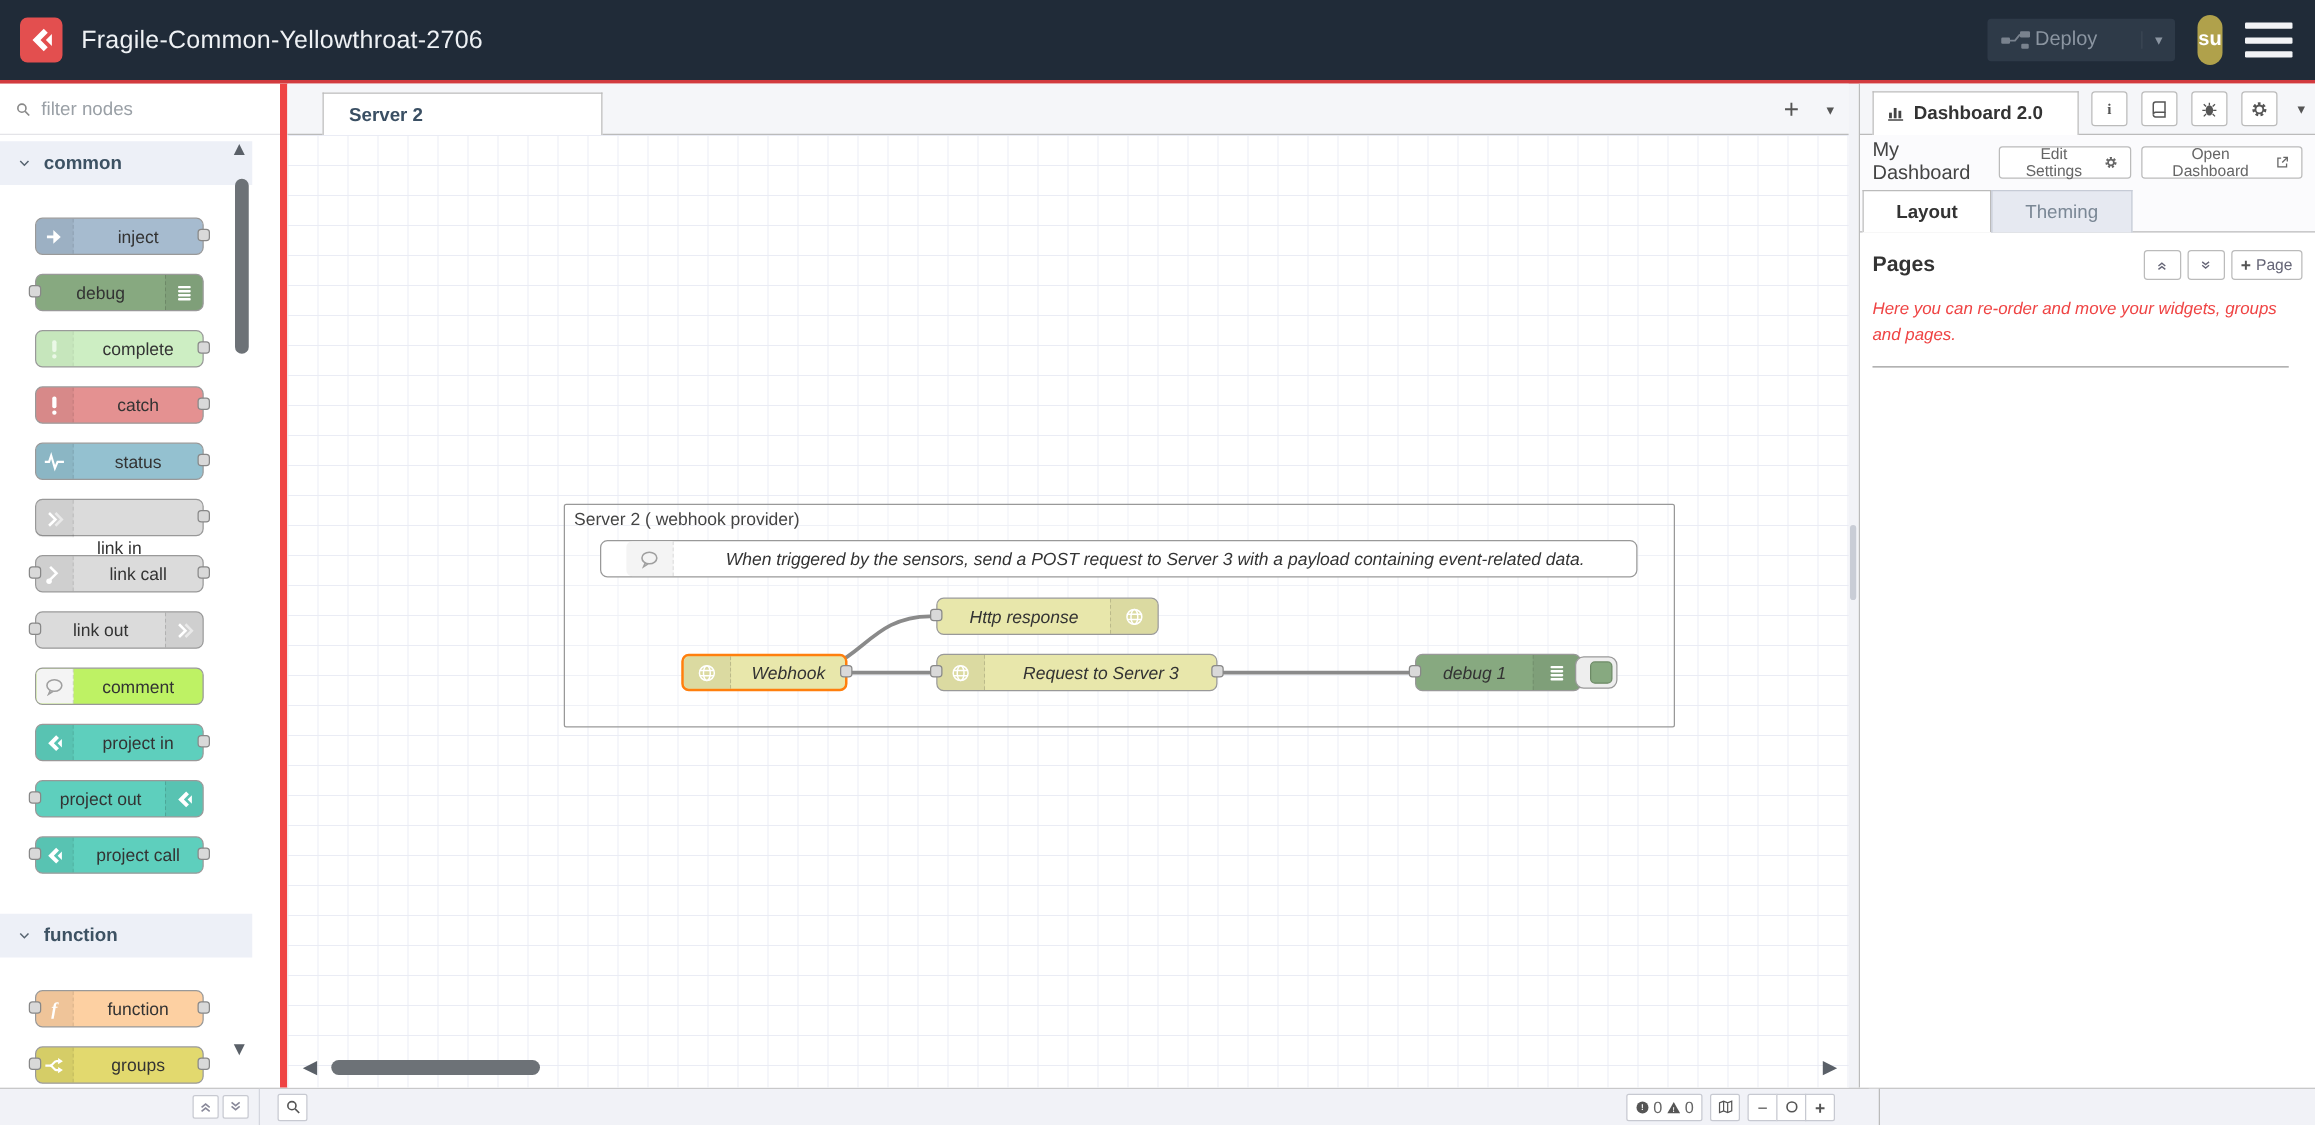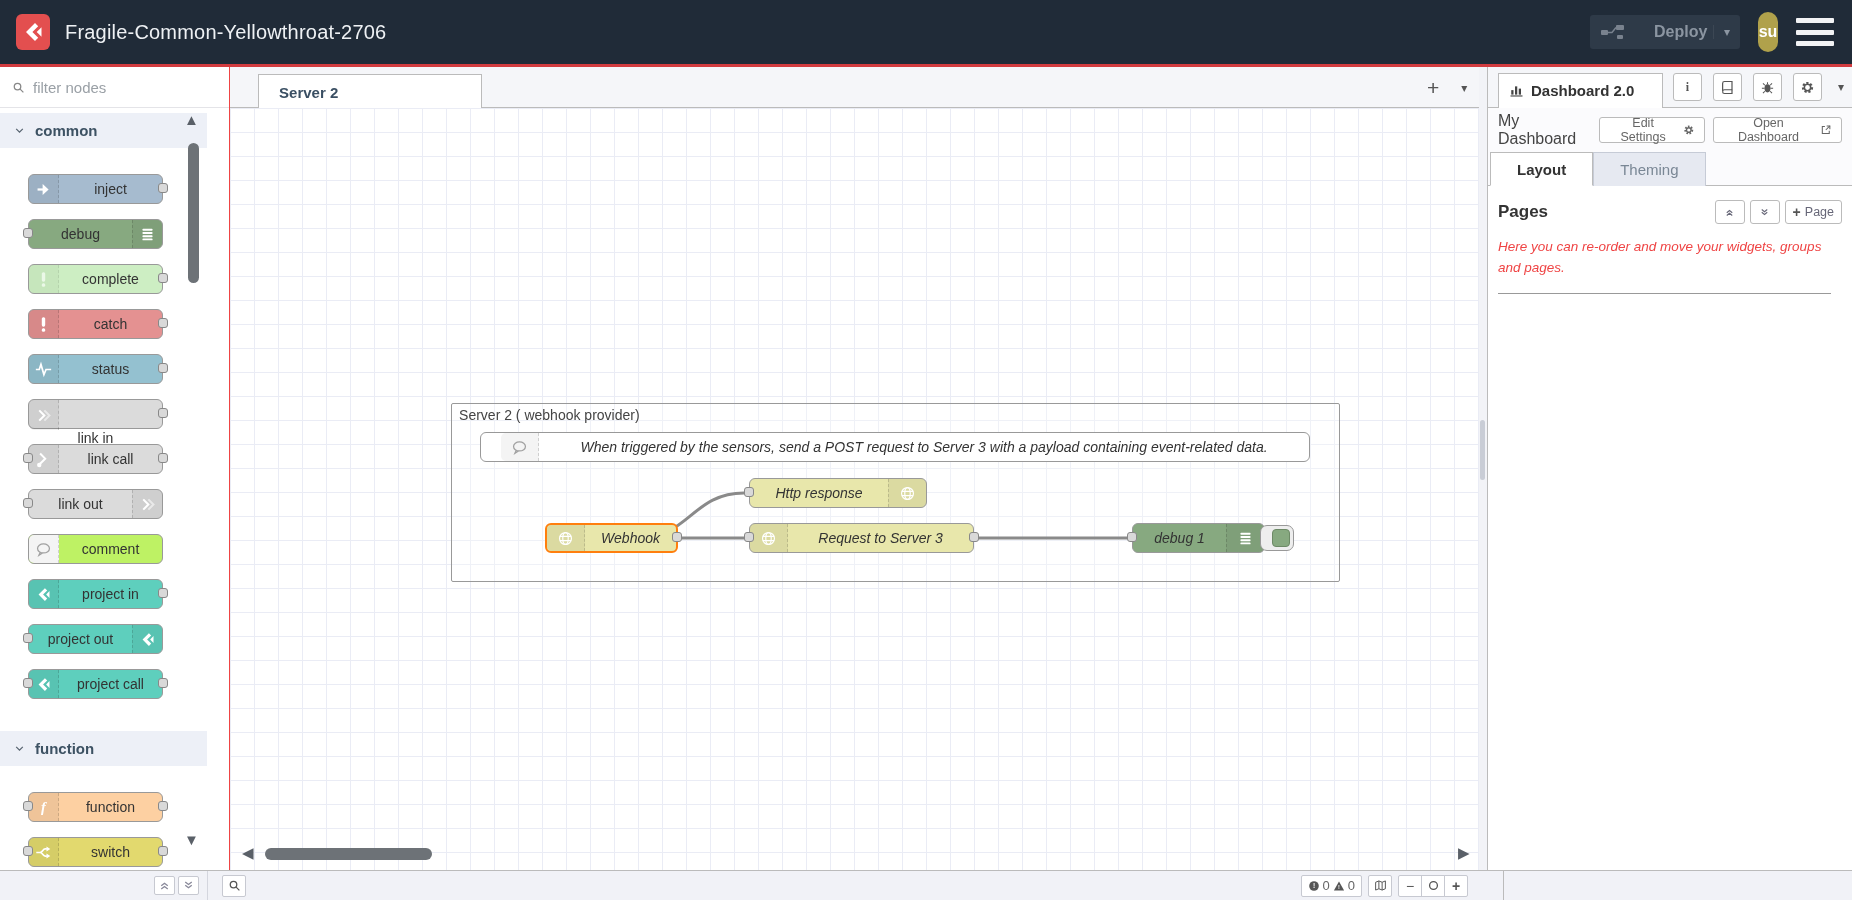--- a/index.html
+++ b/index.html
@@ -8,32 +8,32 @@
   .app { width:1852px; height:900px; display:flex; flex-direction:column; }
 
   
   .header { height:64px; background:#202b38; display:flex; align-items:center; padding:0 14px 0 16px; }
   .logo { width:34px; height:36px; background:#e34f4f; border-radius:6px; display:flex; align-items:center; justify-content:center; color:#fff; }
   .logo svg { width:24px; height:24px; }
   .app-title { color:#eef1f4; font-size:20px; margin-left:15px; letter-spacing:.2px; }
   .header-right { margin-left:auto; display:flex; align-items:center; gap:18px; }
   .deploy-btn { height:34px; width:150px; background:#2e3a48; border-radius:3px; display:flex; align-items:center; padding:0 10px; color:#8b95a1; cursor:default; }
   .deploy-btn .dicon svg { width:26px; height:16px; display:block; }
-  .deploy-btn .dlabel { font-size:16px; margin-left:28px;font-weight:bold; }
+  .deploy-btn .dlabel { font-size:16px; margin-left:2px; }
   .deploy-caret { margin-left:auto; color:#8b95a1; font-size:12px; padding-left:10px; border-left:1px solid rgba(255,255,255,0.07); }
   .avatar { width:20px; height:40px; border-radius:12px; background:#b0a14b; color:#fff; font-size:16px; font-weight:bold; display:flex; align-items:center; justify-content:center; }
   .hamburger { width:38px; height:28px; display:flex; flex-direction:column; justify-content:space-between; margin-right:4px; }
   .hamburger i { display:block; height:5px; background:#f2f3f5; border-radius:1px; }
   .red-line { height:3px; background:#d23b3f; }
 
   
   .main { flex:1; display:flex; min-height:0; }
 
   
-  .palette { width:237px; border-right:1px solid #ef4444; position:relative; background:#fff; }
+  .palette { width:237px; border-right:6px solid #ef4444; position:relative; background:#fff; }
   .filter-row { height:41px; display:flex; align-items:center; padding:0 12px; border-bottom:1px solid #e4e4e8; color:#8a8a8a; }
   .filter-row .icon svg { width:13px; height:13px; display:block; color:#888; }
   .filter-row input { border:none; outline:none; font-size:15px; margin-left:8px; width:130px; color:#555; font-family:inherit; background:transparent; }
   .filter-row input::placeholder { color:#9aa0a6; }
   .palette-scroll { position:absolute; top:41px; left:0; right:22px; bottom:0; overflow:hidden; }
   .cat-header { height:35px; margin-top:5px; background:#edf0f7; display:flex; align-items:center; padding:0 14px; gap:10px; color:#3d5263; font-size:15px; font-weight:bold; }
   .cat-header svg { width:11px; height:11px; color:#56636f; }
   .cat-nodes { padding:26px 0 27px 28px; display:flex; flex-direction:column; gap:15px; }
   .pnode, .fnode { height:30px; border:1px solid #999; border-radius:6px; display:flex; align-items:stretch; position:relative; font-size:14px; color:#333; background:#ddd; }
   .pnode { width:135px; }
@@ -347,21 +347,21 @@
             <div class="pnode" style="background: rgb(226, 217, 110);">
               <span class="nicon left">
                 <svg viewBox="0 0 20 20">
                   <g fill="none" stroke="currentColor" stroke-width="2">
                     <path d="M1.5 10h4.5c3 0 3-4.2 6-4.2h2"></path>
                     <path d="M6 10c3 0 3 4.2 6 4.2h2"></path>
                   </g>
                   <path fill="currentColor" d="M13.5 2.8 18 5.8l-4.5 3zM13.5 11.2l4.5 3-4.5 3z"></path>
                 </svg>
               </span>
-              <span class="nlabel">switch</span>
+              <span class="nlabel">groups</span>
               <span class="port in"></span>
               <span class="port out"></span>
             </div>
           </div>
         </div>
       <span class="pscroll-up">▲</span>
       <div class="pscroll-thumb"></div>
       <span class="pscroll-down">▼</span>
     </div>
 

